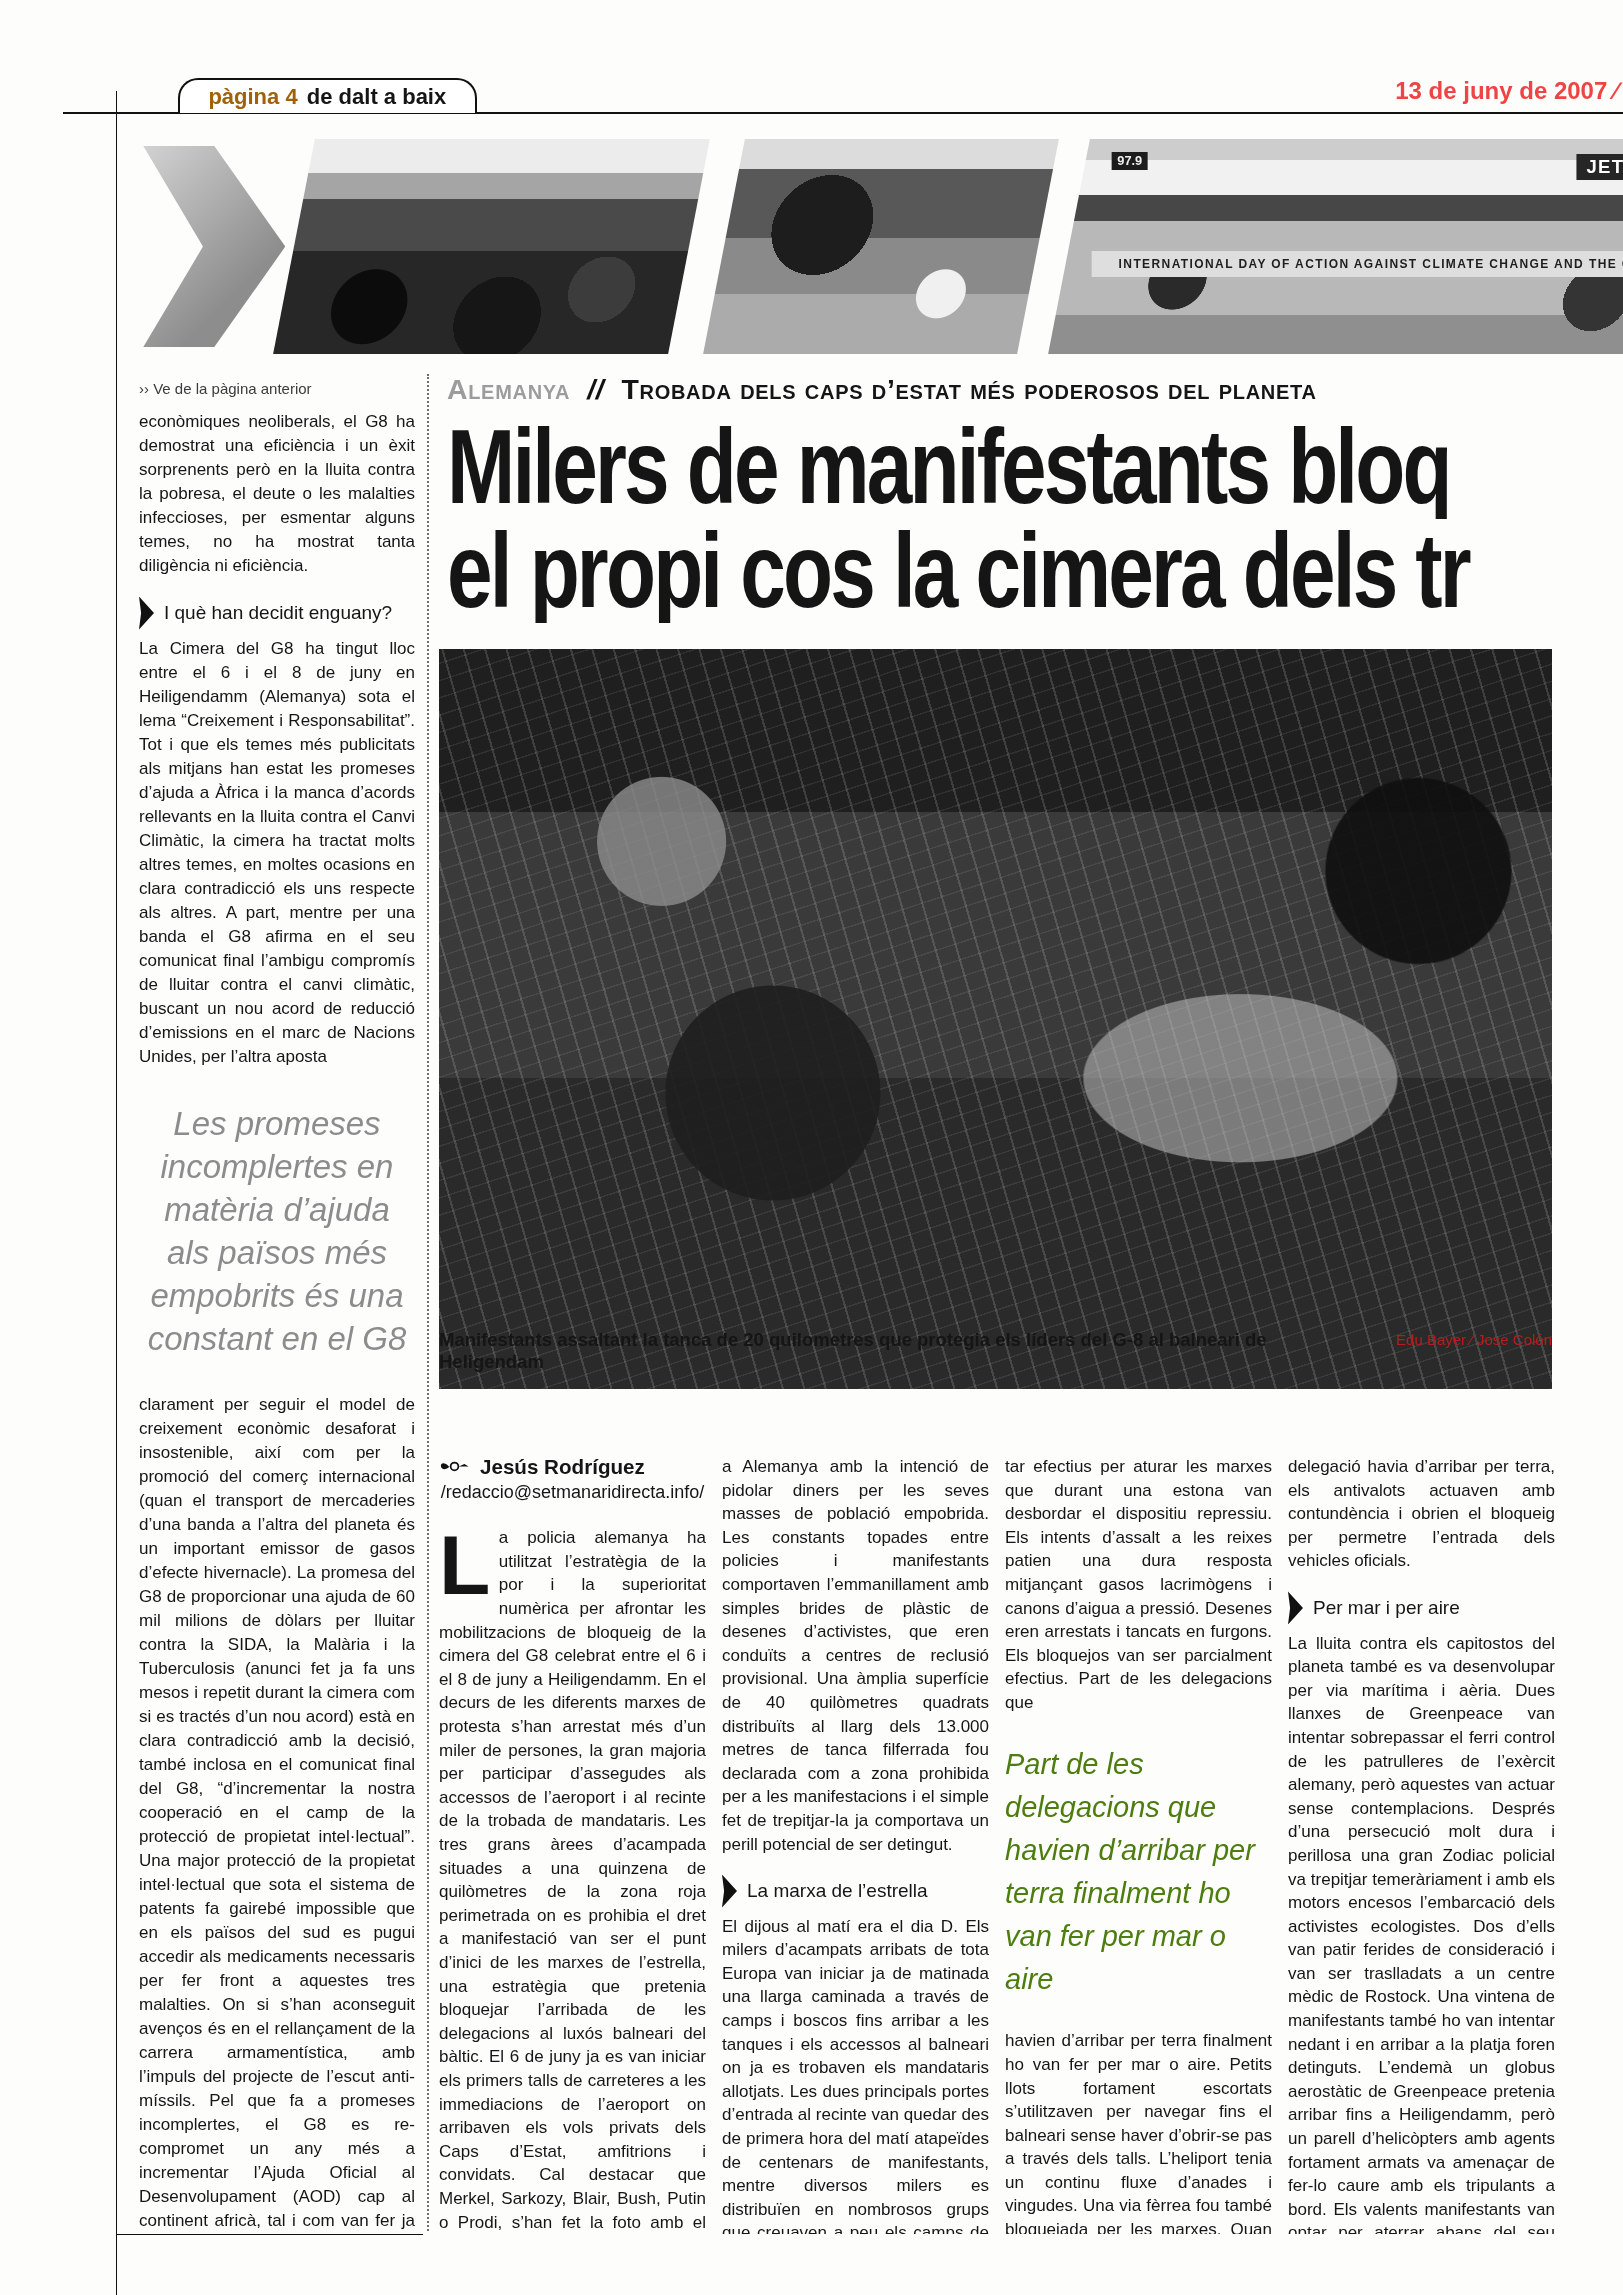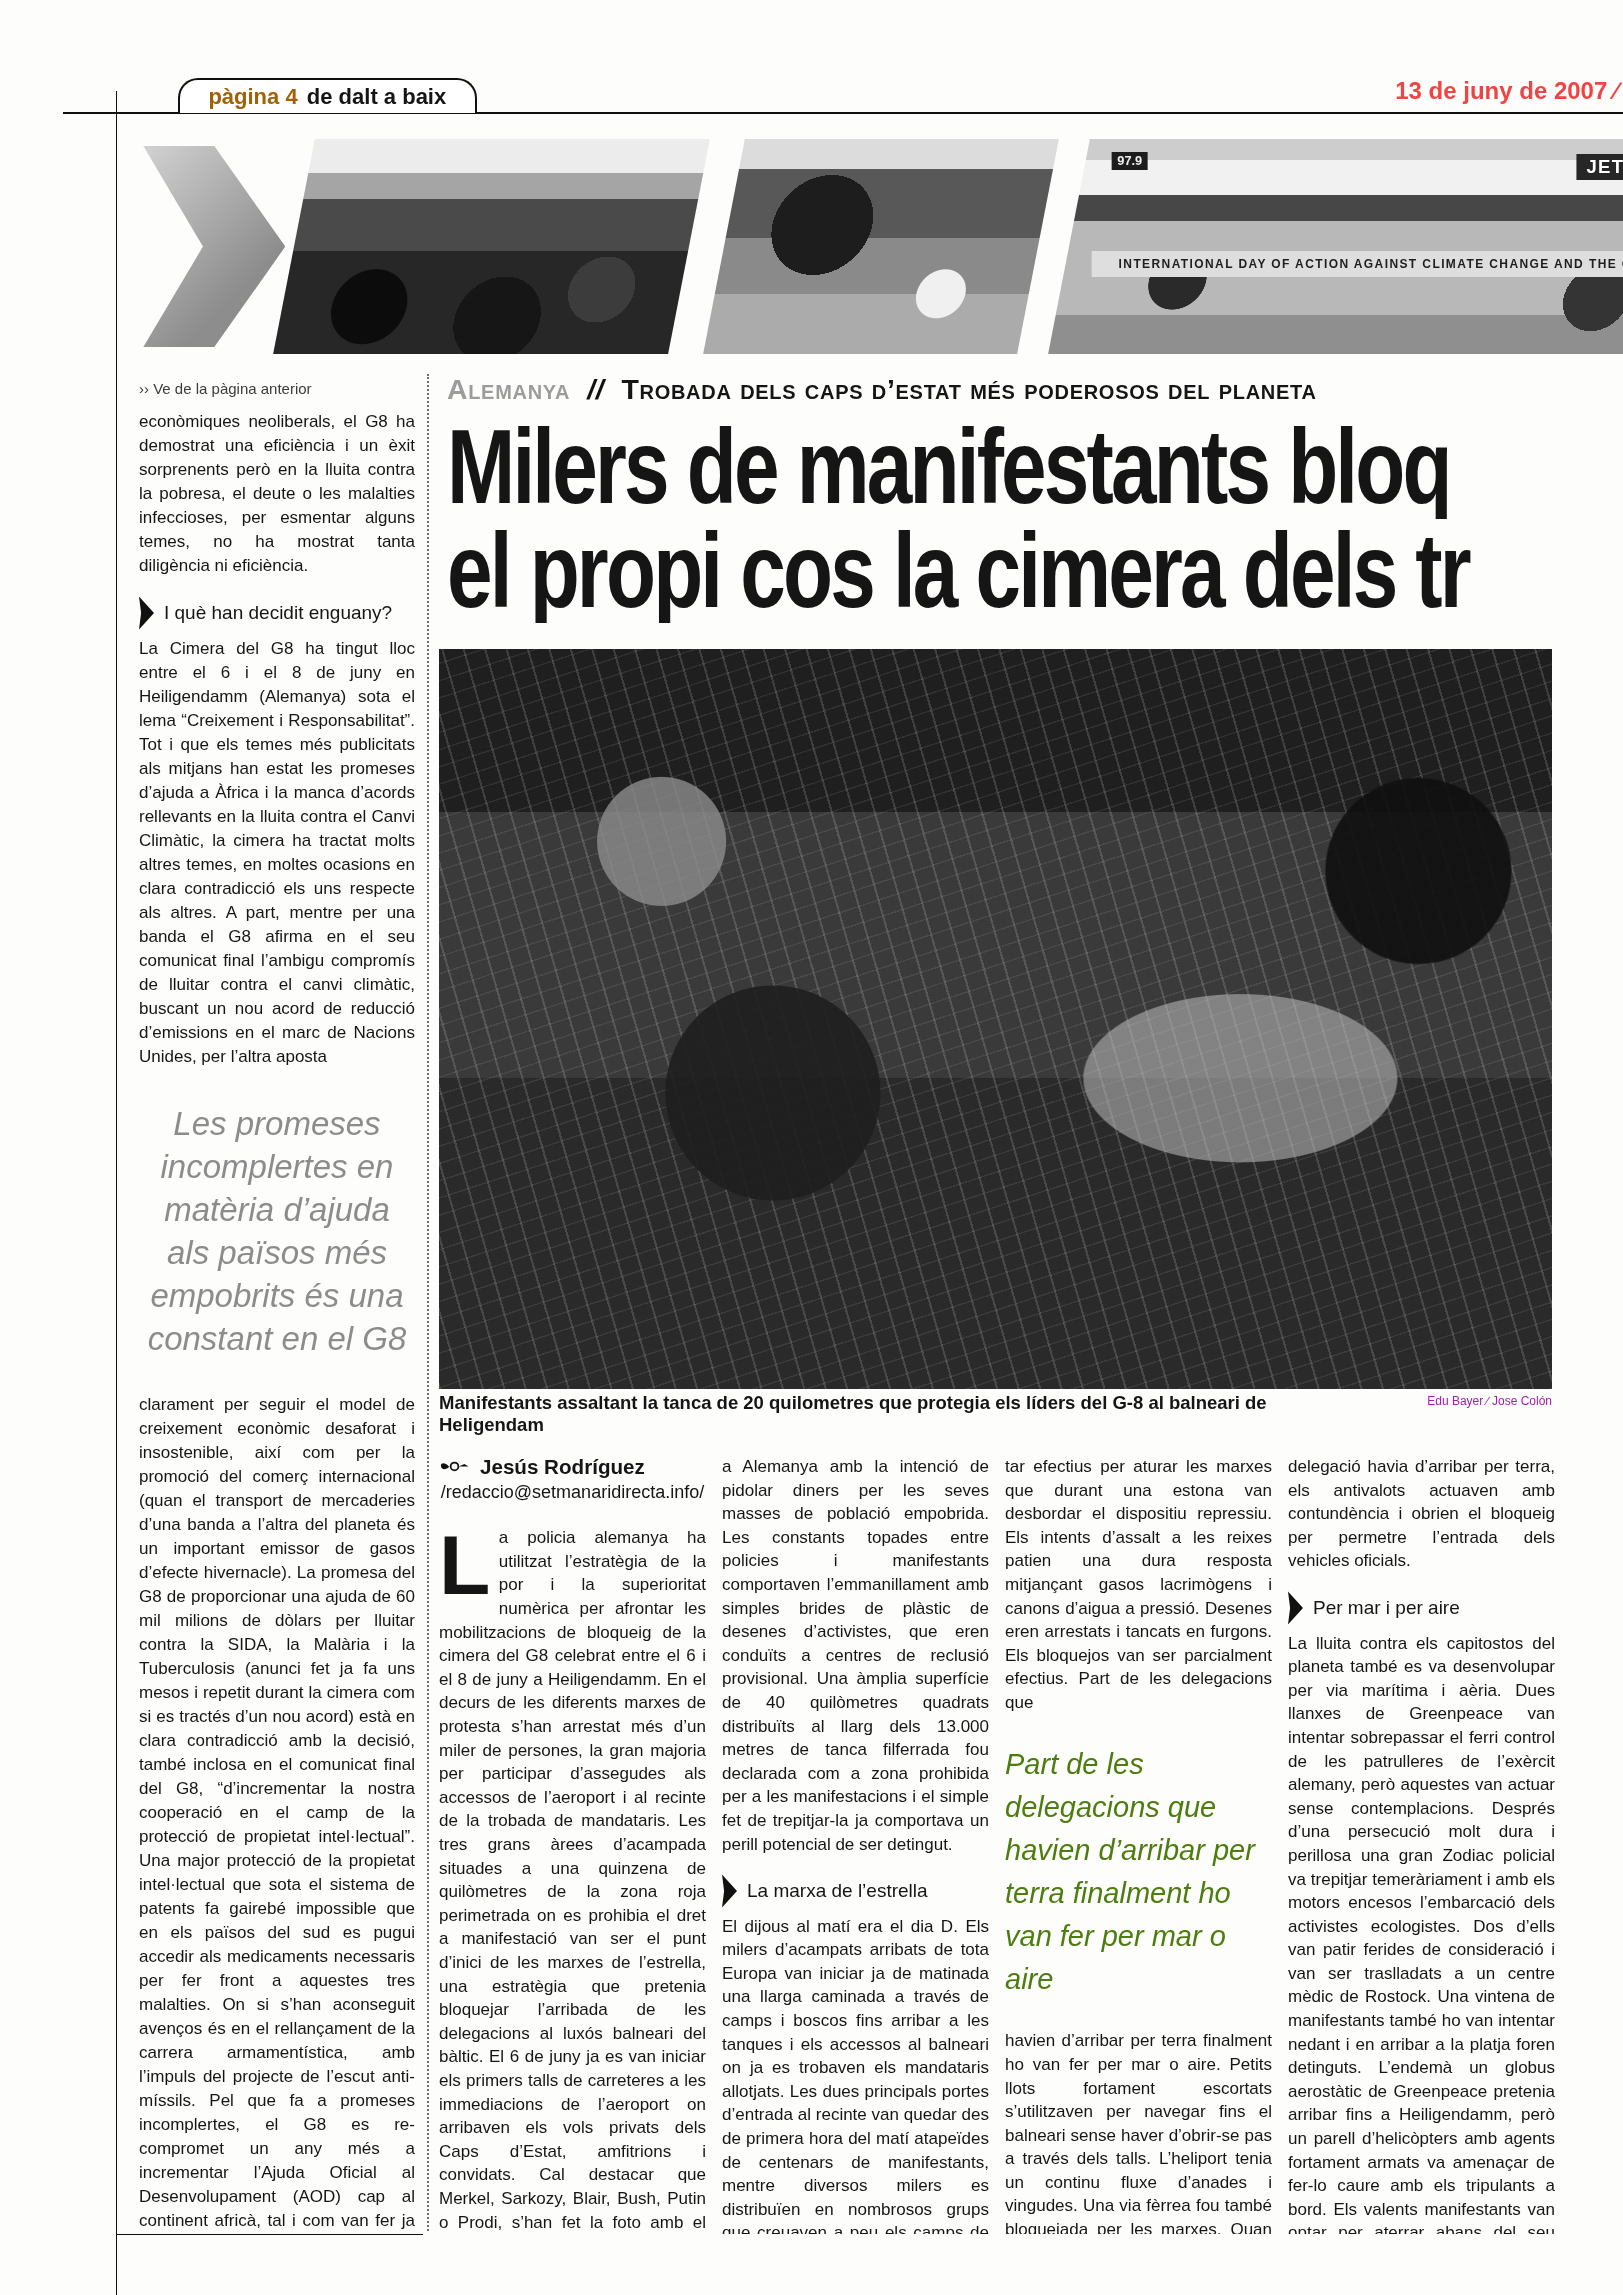--- a/index.html
+++ b/index.html
@@ -74,23 +74,23 @@
     transform:scaleX(0.78);transform-origin:left;}
   
   .main-photo{left:439px;top:649px;width:1113px;height:740px;background:
     radial-gradient(circle at 20% 26%, rgba(140,140,140,.8) 0 64px, rgba(0,0,0,0) 65px),
     radial-gradient(circle at 30% 60%, rgba(30,30,30,.9) 0 107px, rgba(0,0,0,0) 108px),
     radial-gradient(ellipse at 72% 58%, rgba(190,190,190,.55) 0 156px, rgba(0,0,0,0) 158px),
     radial-gradient(circle at 88% 30%, rgba(15,15,15,.9) 0 92px, rgba(0,0,0,0) 94px),
     repeating-linear-gradient(74deg, rgba(255,255,255,.14) 0 2.1px, rgba(0,0,0,0) 2.1px 20.6px),
     repeating-linear-gradient(-18deg, rgba(255,255,255,.08) 0 1.4px, rgba(0,0,0,0) 1.4px 16.4px),
     linear-gradient(#1f1f1f 0 22%, #3a3a3a 22% 58%, #2a2a2a 58% 100%);}
-  .caption-row{left:439px;top:1392px;width:1113px;display:flex;align-items:flex-start;}
+  .caption-row{left:439px;top:1329px;width:1113px;display:flex;align-items:flex-start;}
   .caption{font-size:18.5px;font-weight:700;max-width:917px;}
-  .credit{margin-left:auto;font-size:12px;color:#a21caf;padding-top:2.1px;white-space:nowrap;}
+  .credit{margin-left:auto;font-size:15px;color:#b91c1c;padding-top:2.1px;white-space:nowrap;}
   
   .col{position:absolute;top:1455px;width:267px;height:779px;overflow:hidden;
     font-size:17px;line-height:23.6px;text-align:justify;}
   .col p{margin:0;}
   .col1{left:439px;}
   .col2{left:722px;}
   .col3{left:1005px;}
   .col4{left:1288px;}
   .byline{margin:0 0 21.3px;text-align:left;}
   .byline .b-row{display:flex;align-items:center;gap:10px;font-size:20.6px;font-weight:700;}

